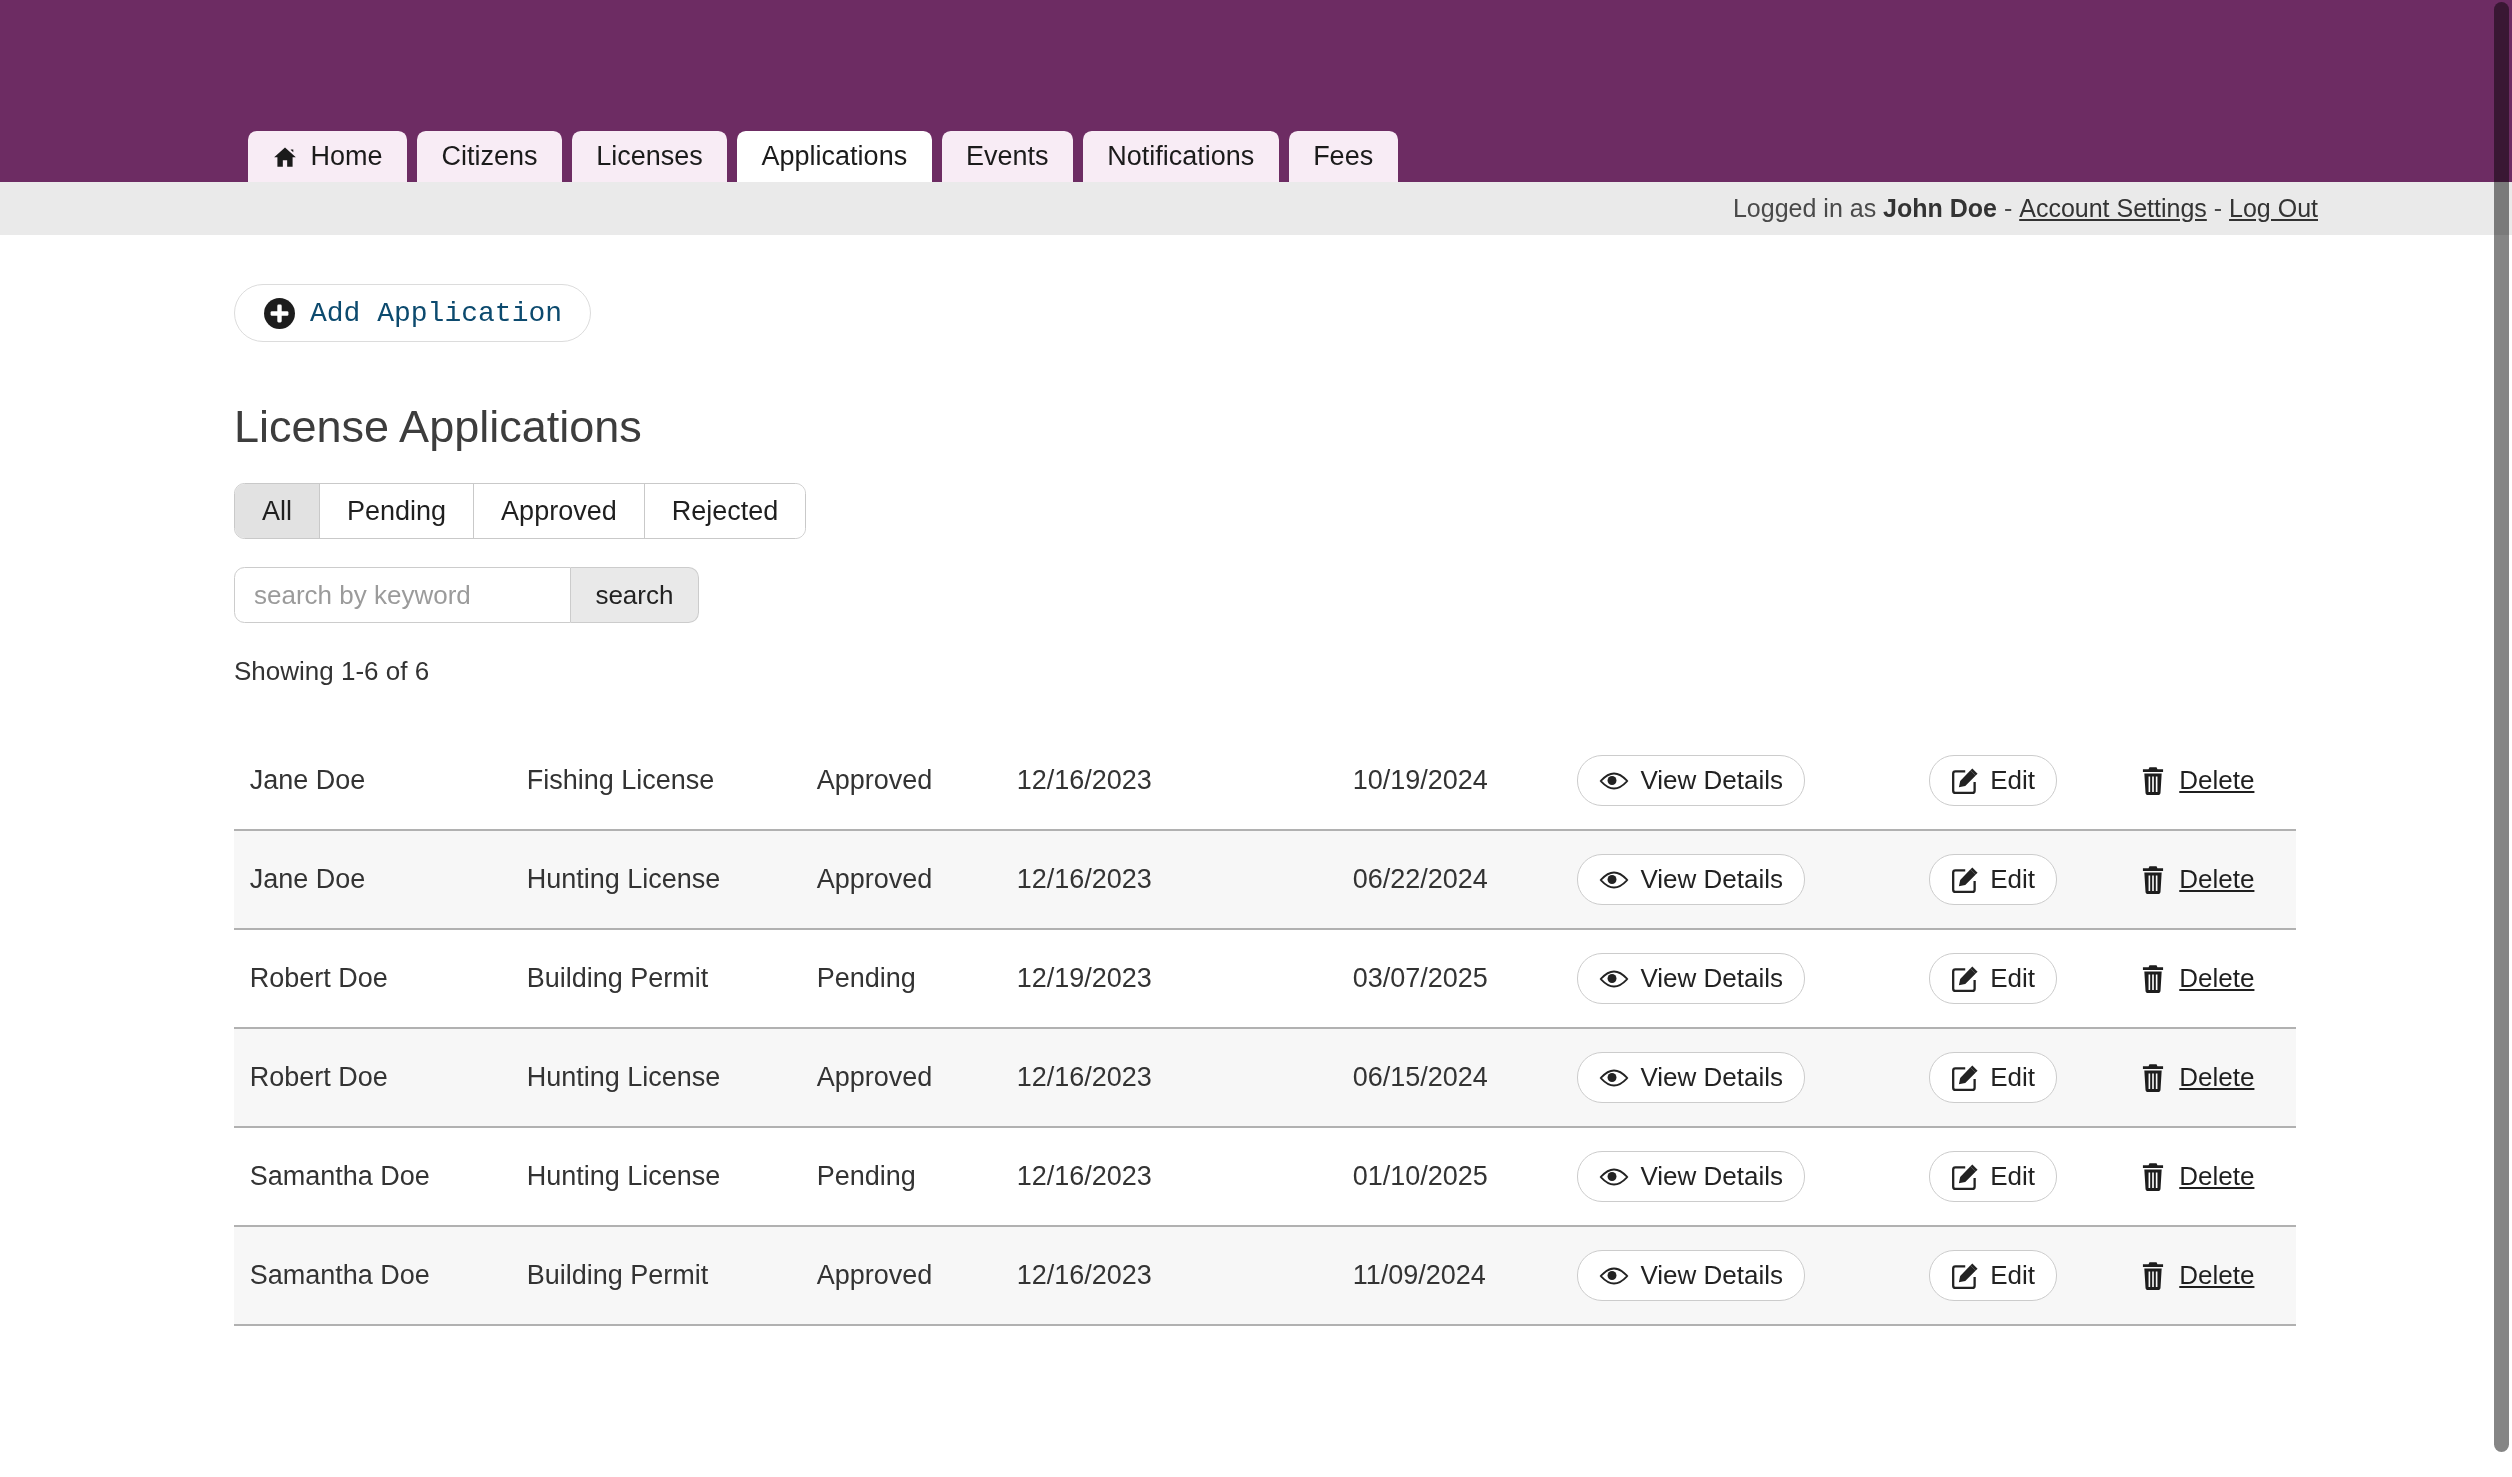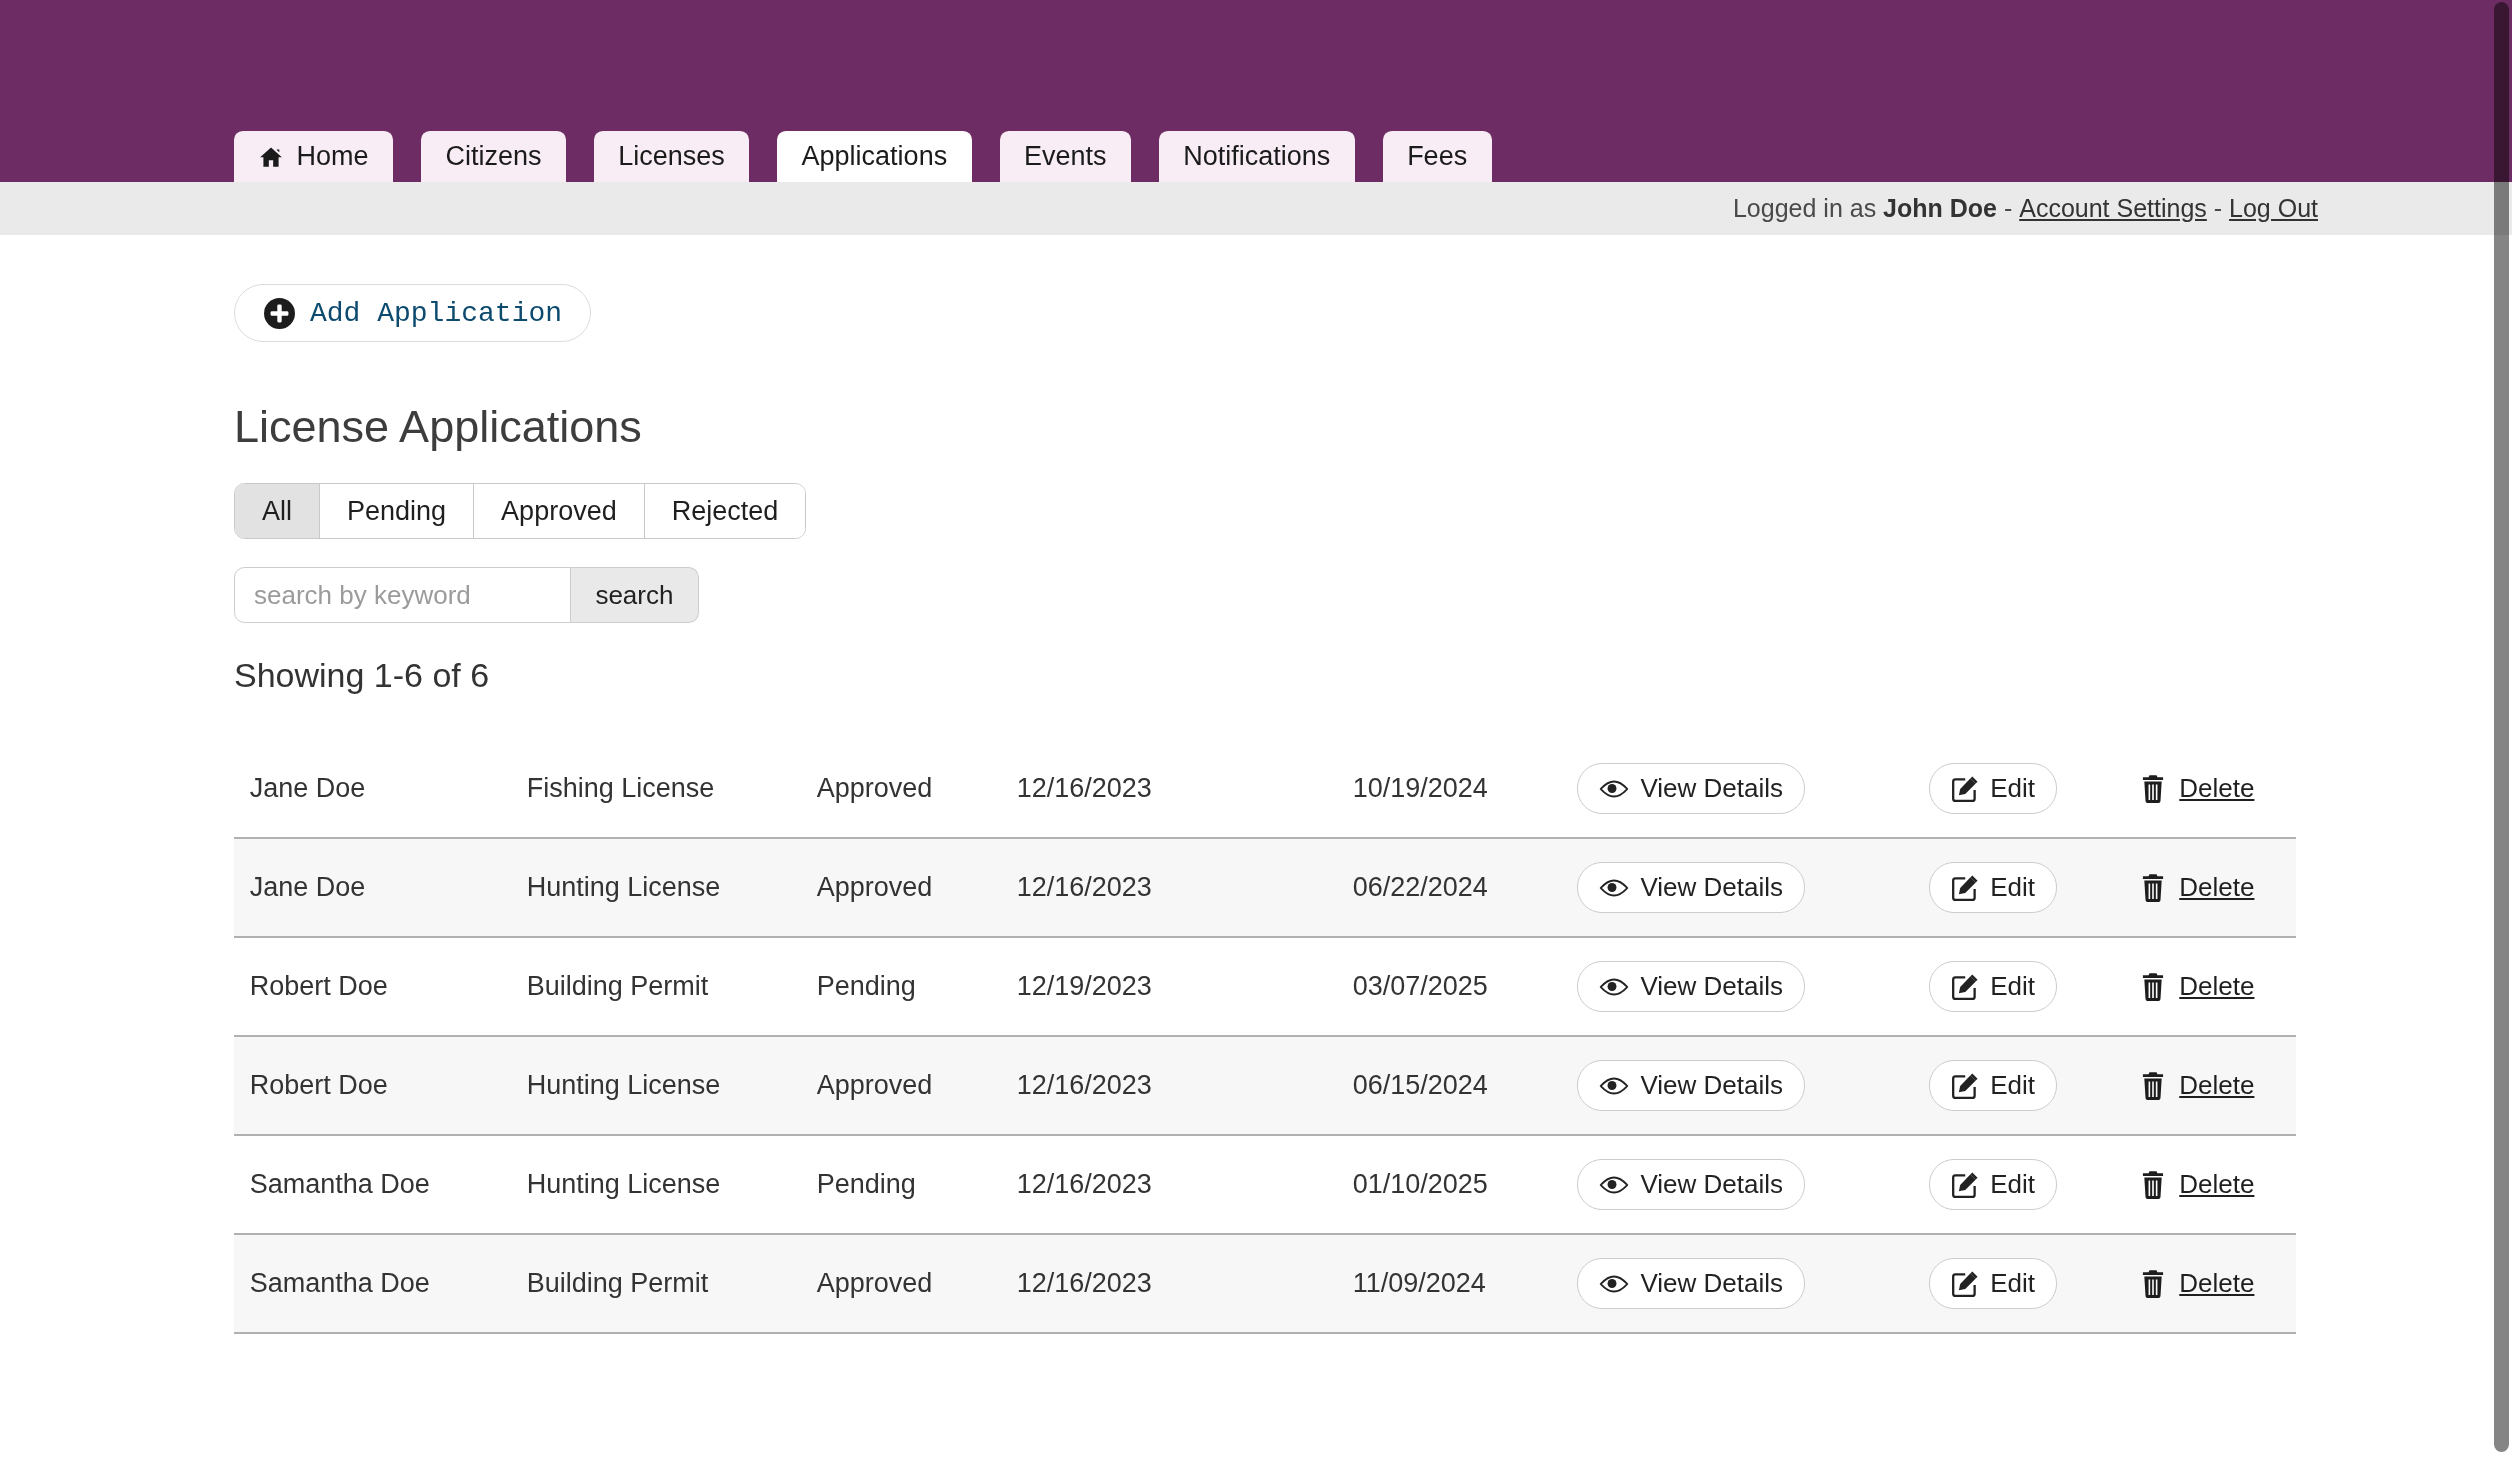--- a/index.html
+++ b/index.html
@@ -8,21 +8,21 @@
     width:2512px; height:1478px; overflow:hidden; position:relative;
     background:#ffffff; font-family:"Liberation Sans", sans-serif; color:#333;
   }
 
   
   .site-header { background:#6d2c63; height:182px; position:relative; }
   .brand { display:flex; align-items:center; gap:24.4px; padding:23px 0 0 234px; height:131px; }
   .brand-title { color:#ffffff; font-size:51px; font-weight:400; letter-spacing:0.4px; white-space:nowrap; }
   .bank-icon svg { display:block; }
 
-  .nav-tabs { position:absolute; bottom:0; left:234px; display:flex; gap:28px; }
+  .nav-tabs { position:absolute; bottom:0; left:248px; display:flex; gap:10px; }
   .tab {
     height:51px; padding:0 24.4px; background:#f8ecf5; color:#1b1b1b;
     font-size:27px; border-radius:8.7px 8.7px 0 0; display:flex; align-items:center; gap:12.2px;
     border:none; font-family:inherit; cursor:pointer; white-space:nowrap;
   }
   .tab.active { background:#ffffff; }
 
   
   .user-bar {
     height:53px; background:#eaeaea; display:flex; align-items:center; justify-content:flex-end;
@@ -58,21 +58,21 @@
     width:337px; height:56px; border:1.7px solid #cccccc; border-radius:10.5px 0 0 10.5px;
     padding:0 19px; font-size:26px; color:#333; background:#fff; font-family:inherit; outline:none;
   }
   .search-input::placeholder { color:#9b9b9b; }
   .search-btn {
     height:56px; padding:0 24.4px; border:1.7px solid #cccccc; border-left:none;
     border-radius:0 10.5px 10.5px 0; background:#e9e9e9; font-size:26px; color:#222;
     font-family:inherit; cursor:pointer;
   }
 
-  .summary { margin-top:33px; font-size:34px; color:#333; }
+  .summary { margin-top:33px; font-size:26px; color:#333; }
 
   
   .table { margin-top:45px; width:2062px; }
   .thead, .trow {
     display:grid; grid-template-columns:277px 290px 200px 336px 220px 1fr;
     align-items:center; padding-left:15.7px;
   }
   .thead {
     height:66px; border-bottom:1.7px solid #a6a6a6;
     font-size:26px; font-weight:700; letter-spacing:0.9px; color:#262626;

